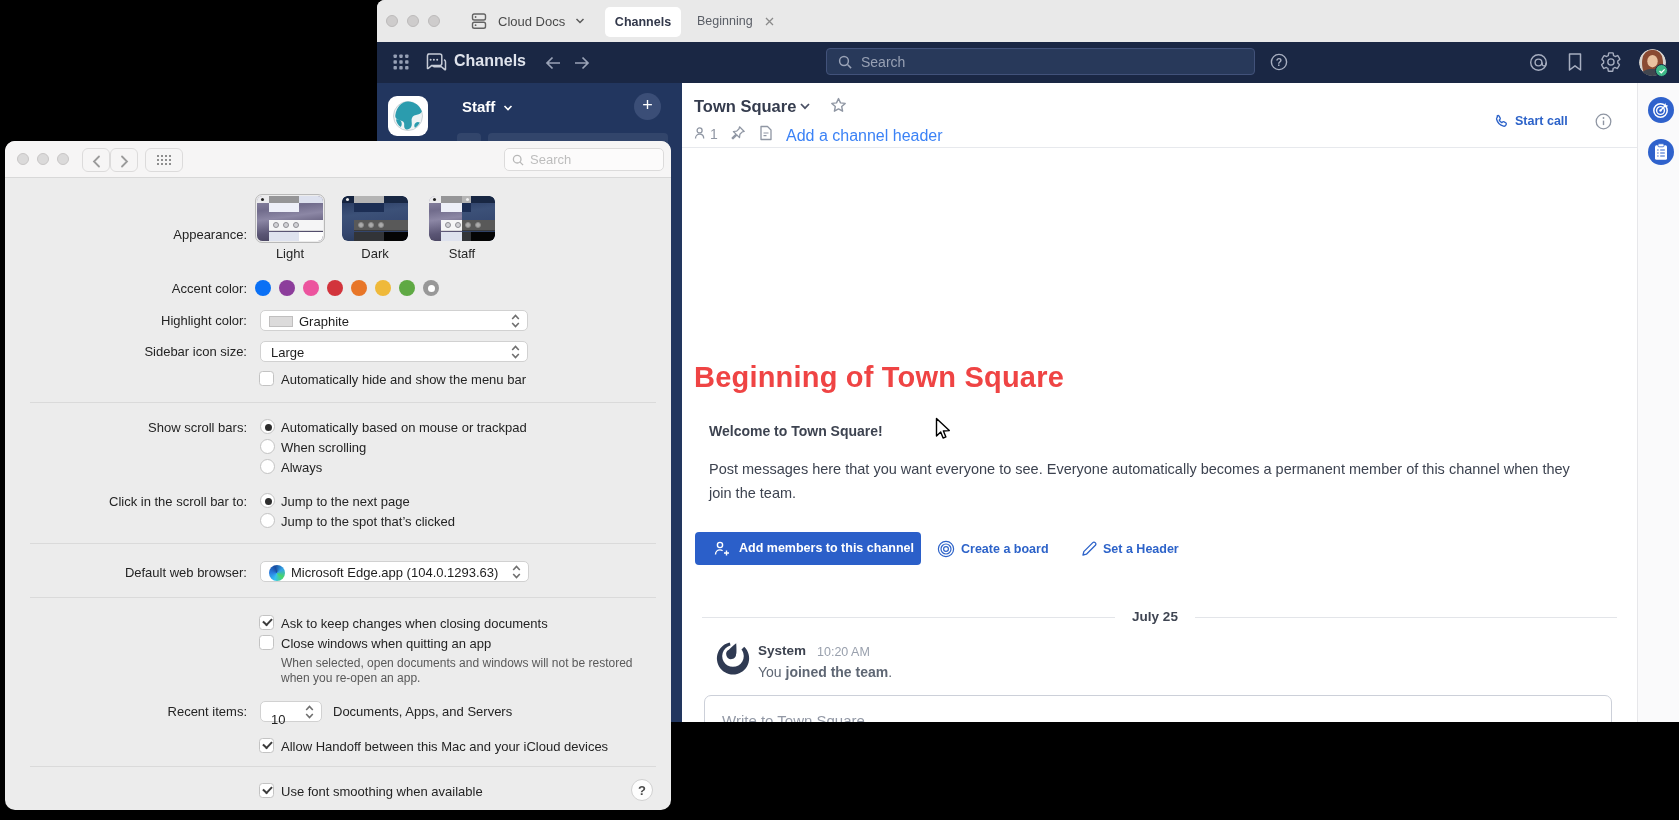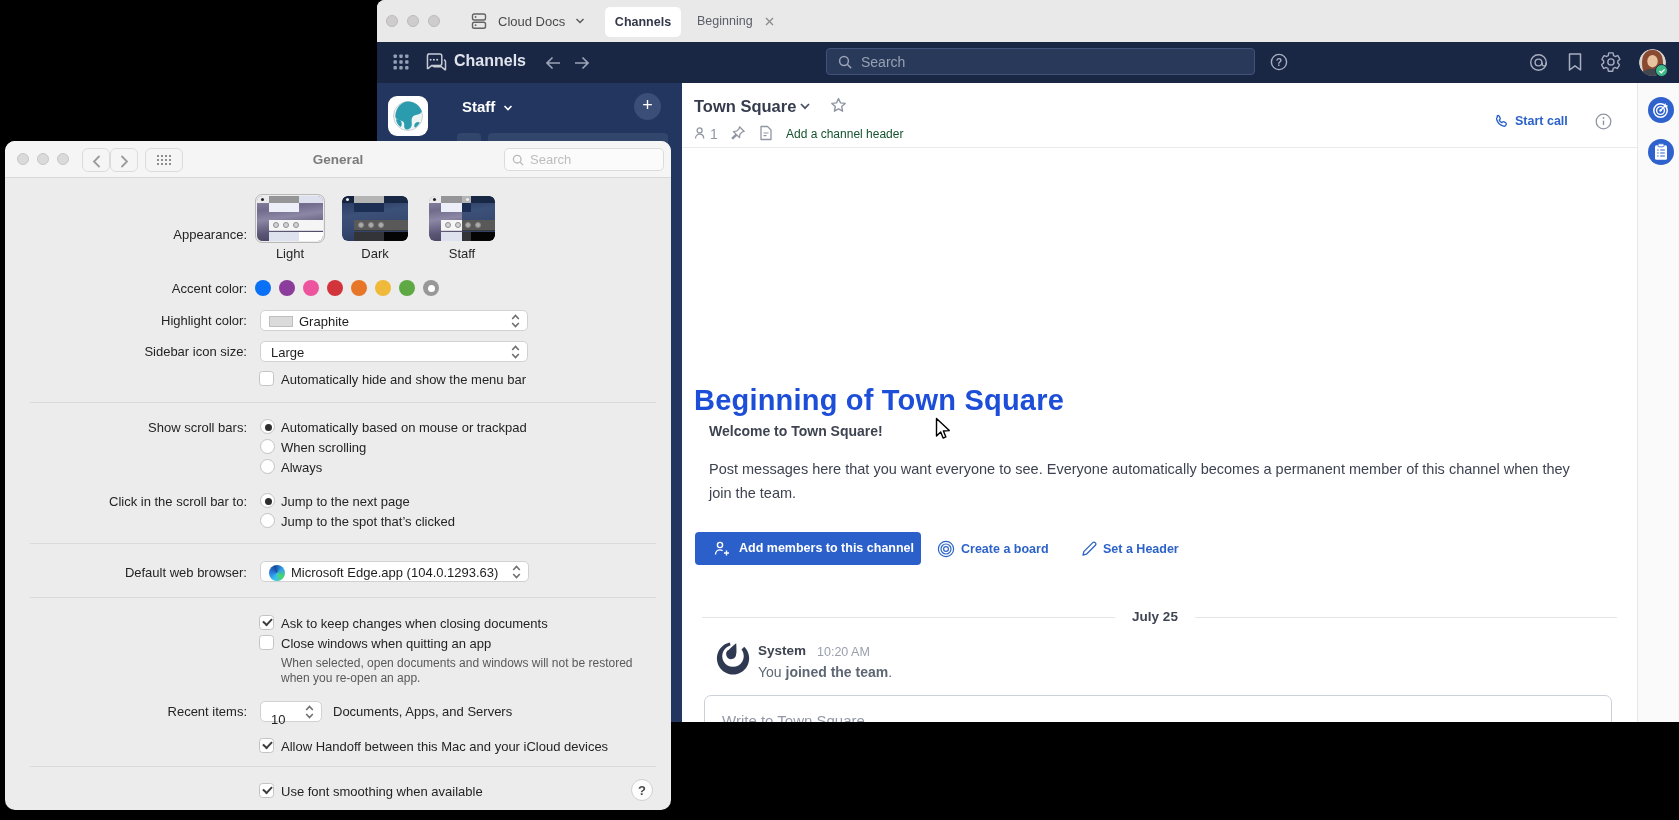--- a/index.html
+++ b/index.html
@@ -189,33 +189,33 @@
           <path d="M1.5 12.5c0-2.6 1.8-4.4 4.1-4.4s4.1 1.8 4.1 4.4" stroke="#8f96a3" stroke-width="1.3" fill="none"></path>
         </svg>
     <div class="abs" style="left:28px;top:36px;font-size:14px;color:#8f96a3;">1</div>
     <svg class="abs" style="left:48px;top:35px" width="16" height="16" viewBox="0 0 16 16">
           <path d="M9.5 1.8l4.7 4.7-1.9.4-2.4 2.4-.4 3.3-2.6-2.6L3 13.9l-.9-.9 3.9-3.9L3.4 6.5l3.3-.4 2.4-2.4z" stroke="#8f96a3" stroke-width="1.25" fill="none" stroke-linejoin="round"></path>
         </svg>
     <svg class="abs" style="left:77px;top:35px" width="14" height="16" viewBox="0 0 14 16">
           <path d="M2 1.5h6.5L12 5v9.5H2z" stroke="#8f96a3" stroke-width="1.3" fill="none" stroke-linejoin="round"></path>
           <path d="M4.5 8h5M4.5 10.7h3" stroke="#8f96a3" stroke-width="1.2"></path>
         </svg>
-    <div class="abs" style="left:104px;top:37px;font-size:12px;color:#14532d;">Add a channel header</div>
+    <div class="abs" style="left:104px;top:37px;font-size:16px;color:#3b82f6;">Add a channel header</div>
     <svg class="abs" style="left:812px;top:24px" width="15" height="15" viewBox="0 0 15 15">
           <path d="M3.3 1.8c.6-.4 1.4-.2 1.8.4l1 1.6c.3.5.2 1.2-.2 1.6l-.7.7c.4 1 1.6 2.2 2.6 2.6l.7-.7c.4-.4 1.1-.5 1.6-.2l1.6 1c.6.4.8 1.2.4 1.8l-.6.9c-.5.6-1.3.9-2 .7C6.3 11.4 3.5 8.6 2.6 5.3c-.2-.7.1-1.5.7-2z" stroke="#2d63c9" stroke-width="1.35" fill="none"></path>
         </svg>
     <div class="abs" style="left:833px;top:24px;font-size:12.5px;font-weight:700;color:#2d63c9;text-align:center;">Start call</div>
     <svg class="abs" style="left:913px;top:23px" width="17" height="17" viewBox="0 0 17 17">
           <circle cx="8.5" cy="8.5" r="7.3" stroke="#8f96a3" stroke-width="1.3" fill="none"></circle>
           <circle cx="8.5" cy="5" r="0.9" fill="#8f96a3"></circle>
           <path d="M8.5 7.6v4.5" stroke="#8f96a3" stroke-width="1.4"></path>
         </svg>
     <div class="abs" style="left:0;top:57px;width:100%;height:1px;background:#e7e9ed;"></div>
 
-    <div class="abs" style="left:12px;top:271px;font-size:29px;font-weight:700;color:#1d4ed8;letter-spacing:0.2px;margin-top:23px;">Beginning of Town Square</div>
+    <div class="abs" style="left:12px;top:271px;font-size:29px;font-weight:700;color:#ef4444;letter-spacing:0.2px;">Beginning of Town Square</div>
     <div class="abs" style="left:27px;top:333px;font-size:14px;font-weight:700;color:#3d4350;">Welcome to Town Square!</div>
     <div class="abs" style="left:27px;top:368px;font-size:14.5px;color:#3d4350;line-height:23.5px;white-space:nowrap;">Post messages here that you want everyone to see. Everyone automatically becomes a permanent member of this channel when they<br>join the team.</div>
 
     <svg class="abs" style="left:253px;top:327px" width="17" height="24" viewBox="0 0 17 24">
           <path d="M1.5 1.5v17.5l4.2-4 2.4 6 2.8-1.1-2.5-5.9 5.9-.4z" fill="#fff" stroke="#000" stroke-width="1.4" stroke-linejoin="round"></path>
         </svg>
 
     <div class="abs" style="left:13px;top:442px;width:226px;height:33px;background:#2b5fc9;border-radius:4px;color:#fff;">
       <svg class="abs" style="left:18px;top:8px" width="18" height="17" viewBox="0 0 18 17">
             <circle cx="7" cy="5" r="2.6" stroke="#fff" stroke-width="1.4" fill="none"></circle>
@@ -343,21 +343,20 @@
               <rect x="4" y="4" width="2" height="2"></rect>
               <rect x="8" y="4" width="2" height="2"></rect>
               <rect x="12" y="4" width="2" height="2"></rect>
       <rect x="0" y="8" width="2" height="2"></rect>
               <rect x="4" y="8" width="2" height="2"></rect>
               <rect x="8" y="8" width="2" height="2"></rect>
               <rect x="12" y="8" width="2" height="2"></rect>
             </g>
           </svg>
     </div>
-    <div class="abs" style="left:0;right:0;top:11px;text-align:center;font-size:13.5px;font-weight:700;color:#7b7b7b;">General</div>
     <div class="abs" style="left:499px;top:7px;width:160px;height:23px;background:#fcfbfb;border:1px solid #dcdbdb;border-radius:5px;">
       <svg class="abs" style="left:7px;top:5px" width="13" height="13" viewBox="0 0 13 13">
             <circle cx="5.2" cy="5.2" r="3.8" stroke="#b8b8b8" stroke-width="1.3" fill="none"></circle>
             <path d="M8.1 8.1l3 3" stroke="#b8b8b8" stroke-width="1.3"></path>
           </svg>
       <div class="abs" style="left:25px;top:3px;font-size:13px;color:#bdbdbd;">Search</div>
     </div>
   </div>
   <div id="sp-body">
 

